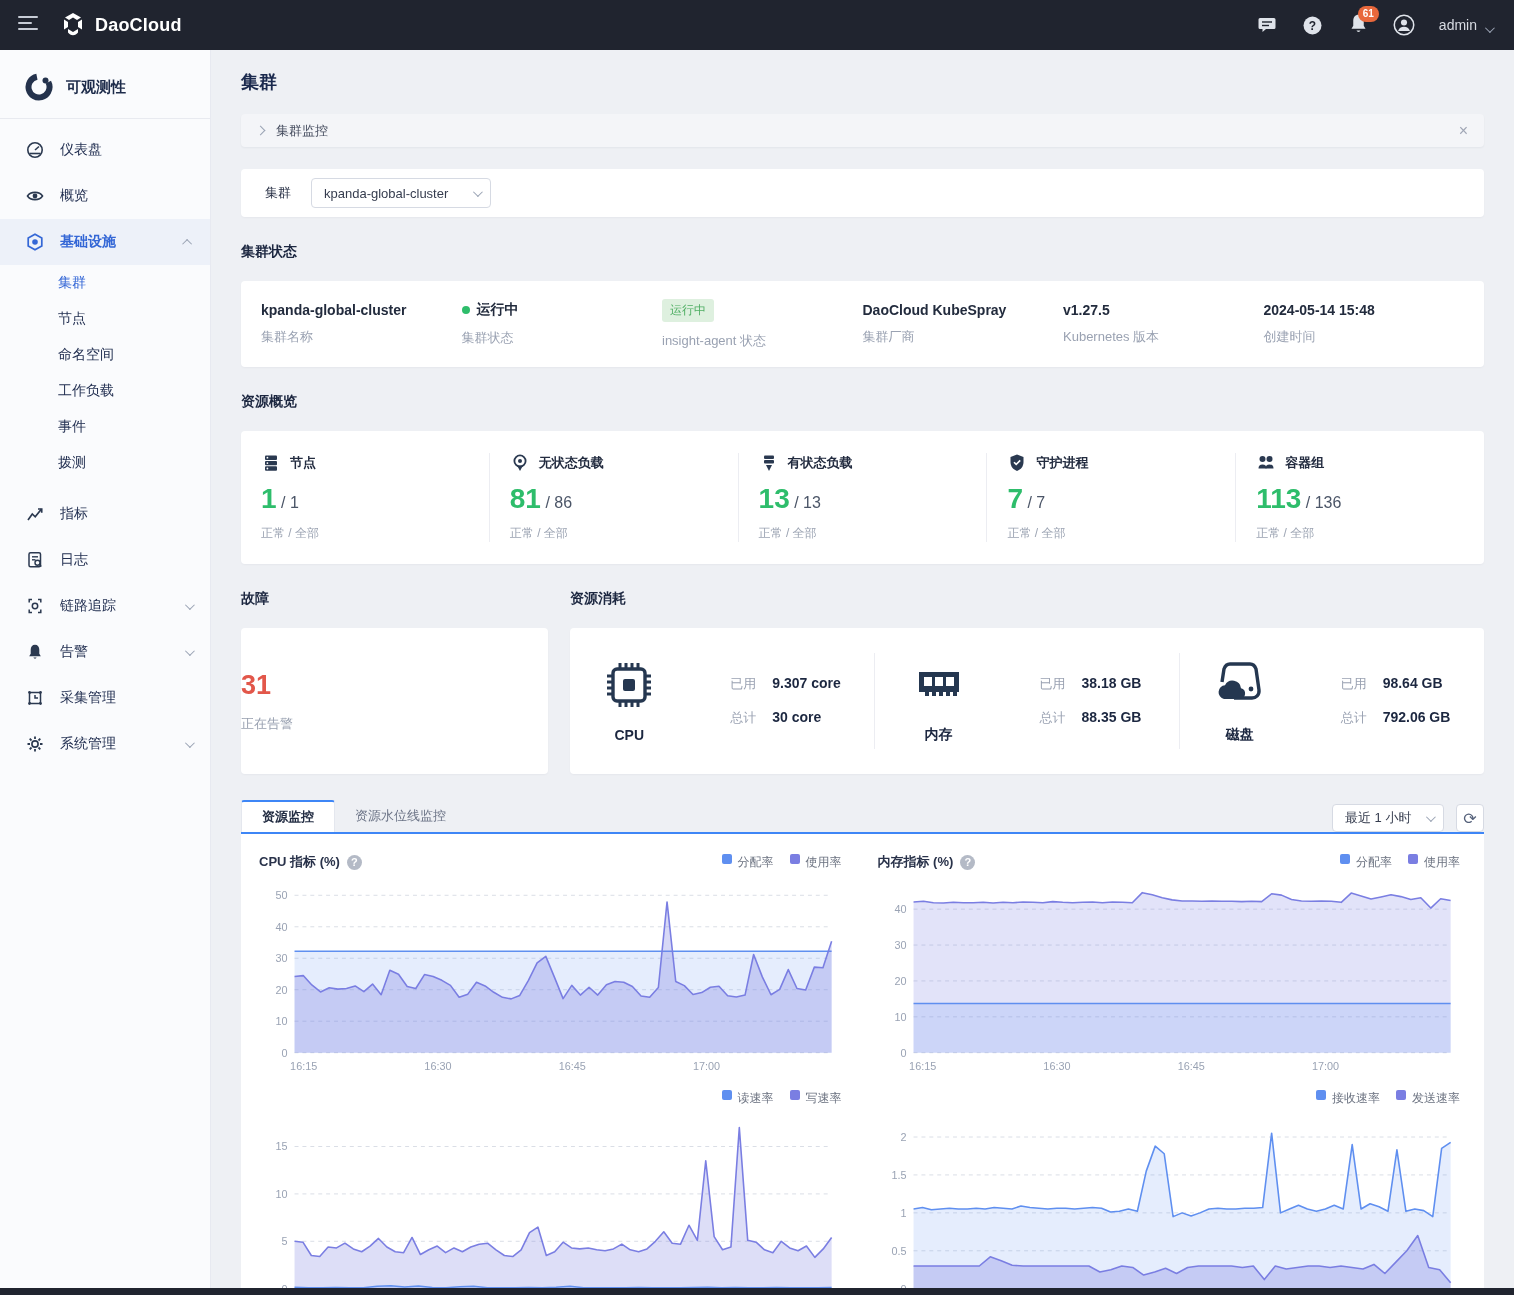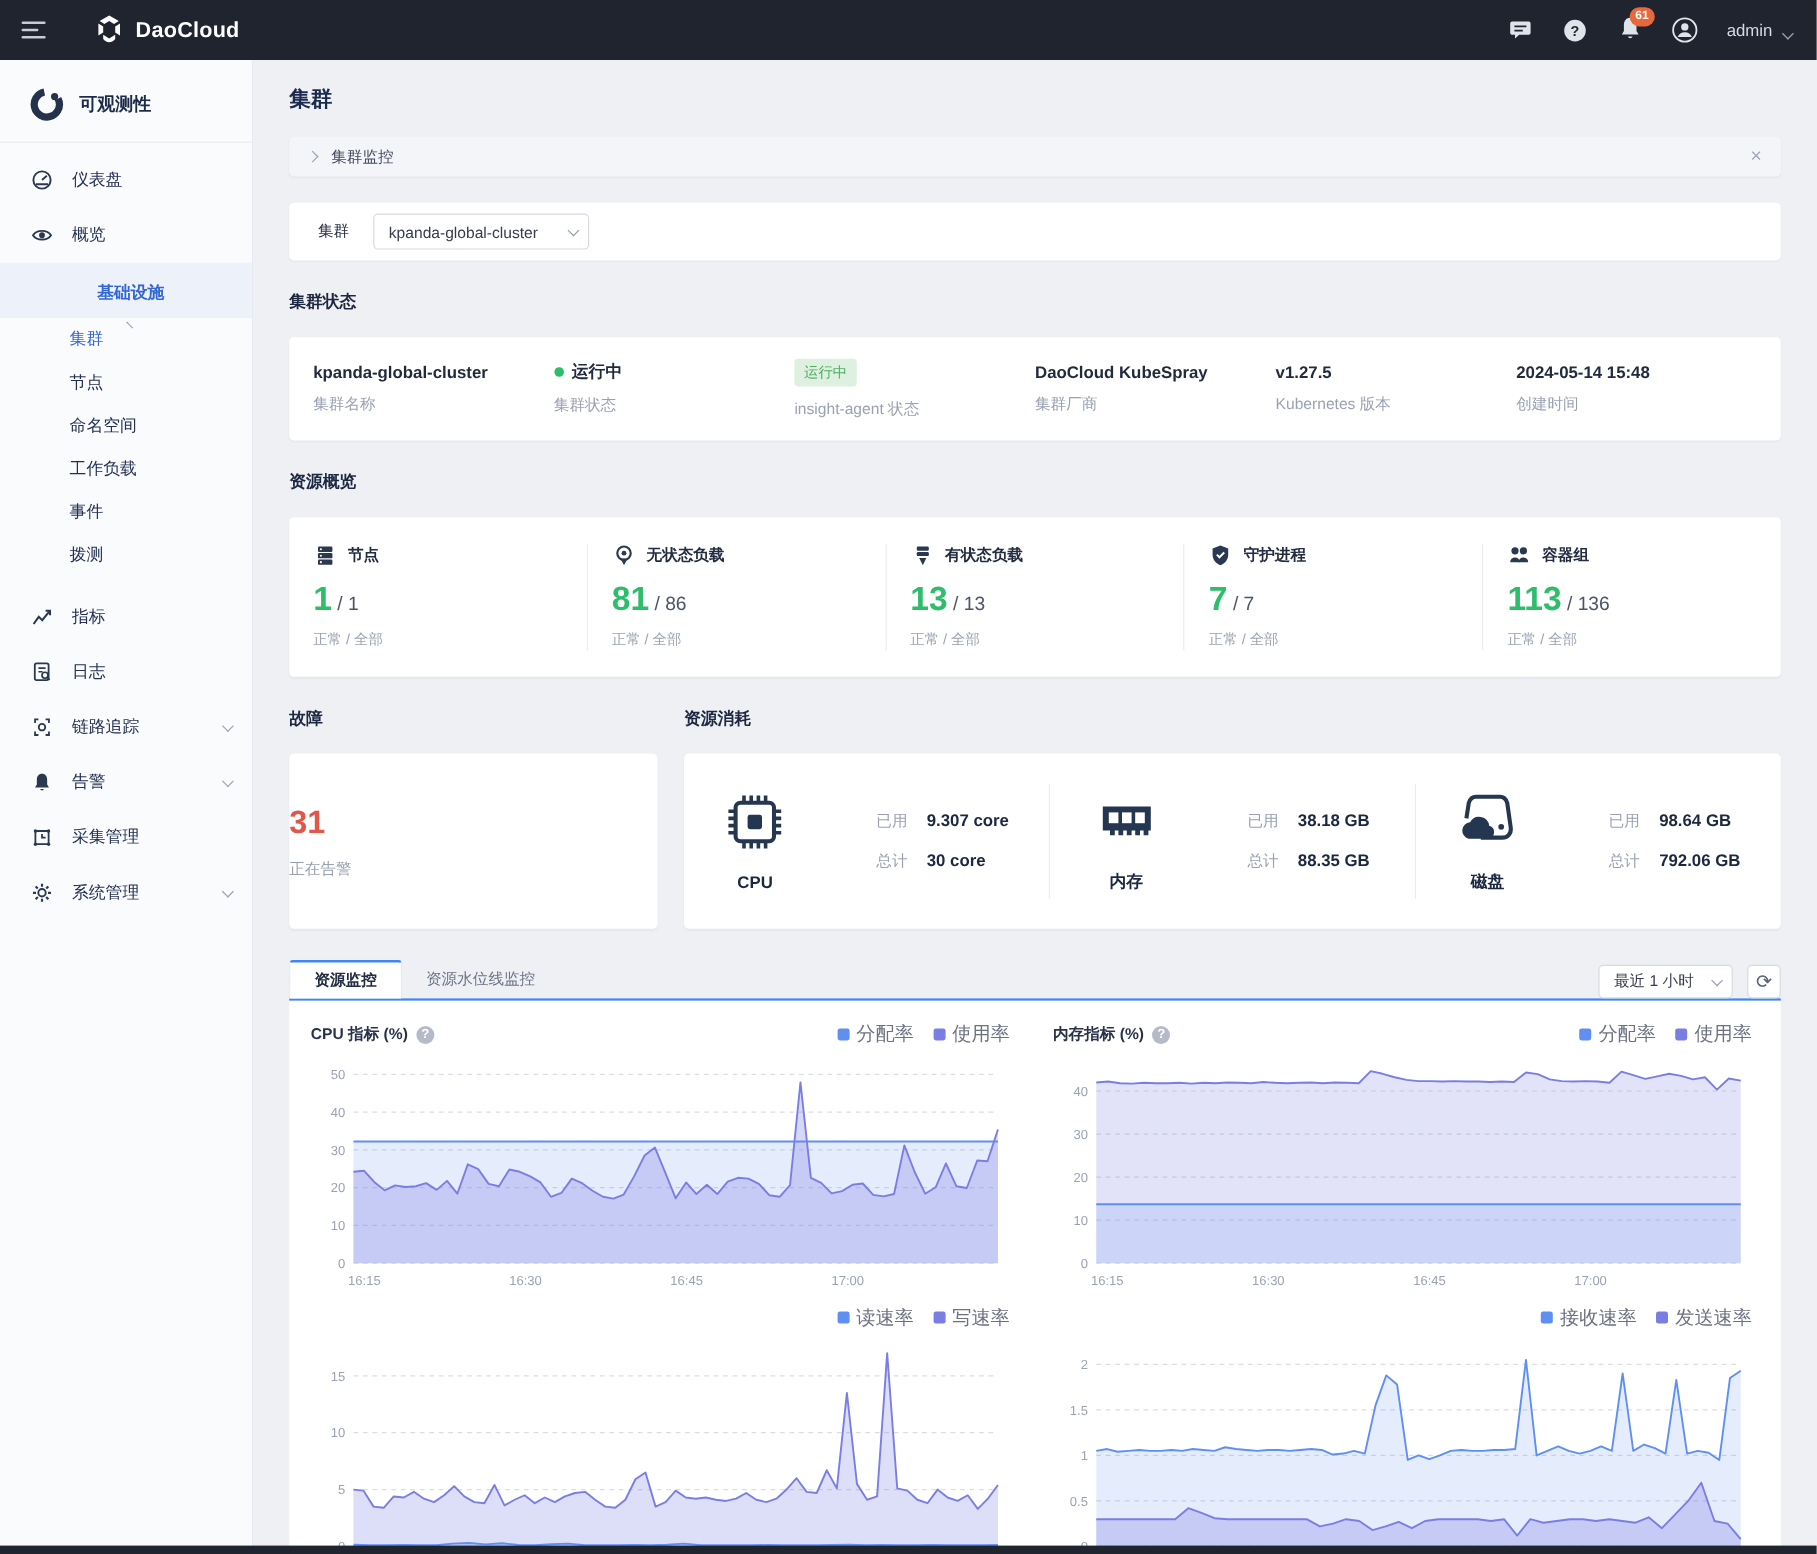--- a/index.html
+++ b/index.html
@@ -2,21 +2,21 @@
 <html><head>
 <meta charset="utf-8">
 <style>
   * { margin:0; padding:0; box-sizing:border-box; }
   html,body { width:1514px; height:1295px; overflow:hidden; }
   body { font-family:"Liberation Sans","DejaVu Sans",sans-serif; background:#eef0f4; color:#1c2742; font-size:14px; }
   .app { width:1514px; height:1295px; display:flex; flex-direction:column; position:relative; }
 
   
   .topbar { height:50px; background:#20242f; display:flex; align-items:center; justify-content:space-between; padding:0 22px 0 18px; flex:0 0 auto; }
-  .tb-left { display:flex; align-items:center; gap:40px; }
+  .tb-left { display:flex; gap:22px; }
   .hamburger { width:20px; cursor:pointer; display:inline-block; }
   .hamburger i { display:block; height:2px; background:#c7ccd6; border-radius:1px; margin:4px 0; }
   .hamburger i:nth-child(2){ width:14px; }
   .brand { display:flex; align-items:center; gap:9px; cursor:pointer; }
   .brand-name { color:#fff; font-size:18px; font-weight:bold; letter-spacing:.2px; }
   .tb-right { display:flex; align-items:center; gap:24px; }
   .tb-icon { width:22px; height:22px; display:flex; align-items:center; justify-content:center; cursor:pointer; }
   .bell-wrap { position:relative; cursor:pointer; }
   .badge { position:absolute; top:-7px; right:-10px; background:#e8683c; color:#fff; font-size:10px; line-height:1; padding:3px 5px; border-radius:9px; font-weight:bold; }
   .admin-wrap { display:flex; align-items:flex-end; gap:8px; cursor:pointer; }
@@ -27,21 +27,21 @@
   .chev.right { transform:rotate(-45deg); }
 
   
   .shell { flex:1; display:flex; min-height:0; }
   .sidebar { width:211px; flex:0 0 211px; background:#fafbfd; border-right:1px solid #e7e9f0; padding-top:14px; }
   .sb-head { display:flex; align-items:center; gap:12px; padding:8px 0 16px 24px; }
   .sb-title { font-size:15px; font-weight:bold; color:#1d2b4a; }
   .sb-divider { height:1px; background:#e8eaf0; margin:0 0 8px 0; }
   .sb-item { height:46px; display:flex; align-items:center; gap:16px; padding:0 18px 0 26px; cursor:pointer; color:#233052; font-size:14px; }
   .sb-item .grow { flex:1; }
-  .sb-item.active { background:#edf1f9; color:#3467d6; font-weight:bold;flex-direction:column; }
+  .sb-item.active { background:#edf1f9; color:#3467d6; font-weight:bold; }
   .sb-sub { height:36px; display:flex; align-items:center; padding-left:58px; font-size:14px; color:#233052; cursor:pointer; }
   .sb-sub.active { color:#3467d6; }
   .sb-gap { height:10px; }
 
   .main { flex:1; padding:0 30px; min-width:0; }
   .page-title { font-size:18px; font-weight:bold; color:#1b2a4e; margin-top:20px; }
 
   .banner { margin-top:20px; background:#f4f5f8; border-radius:4px; height:33px; display:flex; align-items:center; padding:0 16px; box-shadow:0 1px 2px rgba(20,30,60,.05); }
   .banner-text { font-size:13px; color:#454c5e; margin-left:12px; flex:1; }
   .banner-close { color:#a0a6b5; font-size:16px; cursor:pointer; line-height:1; }
@@ -94,21 +94,21 @@
   .refresh-btn { width:28px; height:28px; border:1px solid #d6dae3; border-radius:4px; background:#fff; display:flex; align-items:center; justify-content:center; color:#55617a; font-size:16px; cursor:pointer; }
   .blue-line { height:2px; background:#3e86f6; }
 
   
   .chart-panel { background:#fff; border-radius:0 0 4px 4px; padding:16px 24px 10px 18px; }
   .charts-grid { display:grid; grid-template-columns:1fr 1fr; column-gap:36px; row-gap:10px; }
   .chart-head { display:flex; align-items:center; height:24px; }
   .chart-title { font-size:13px; font-weight:bold; color:#29324a; }
   .help-icon { width:15px; height:15px; border-radius:50%; background:#b4bac6; color:#fff; font-size:11px; font-weight:bold; display:inline-flex; align-items:center; justify-content:center; margin-left:7px; }
   .legend { margin-left:auto; display:flex; gap:16px; align-items:center; }
-  .leg { display:flex; align-items:center; gap:6px; font-size:16px; color:#6b7280; }
+  .leg { display:flex; gap:6px; font-size:12px; color:#6b7280; }
   .leg i { width:10px; height:10px; border-radius:2px; display:inline-block; background:#ccc; }
   .chart svg { width:100%; height:auto; display:block; }
 
   .bottom-bar { position:absolute; left:0; bottom:0; width:100%; height:7px; background:#20242f; }
 
   svg text { font-family:"Liberation Sans","DejaVu Sans",sans-serif; }
 </style>
 </head>
 <body>
 

